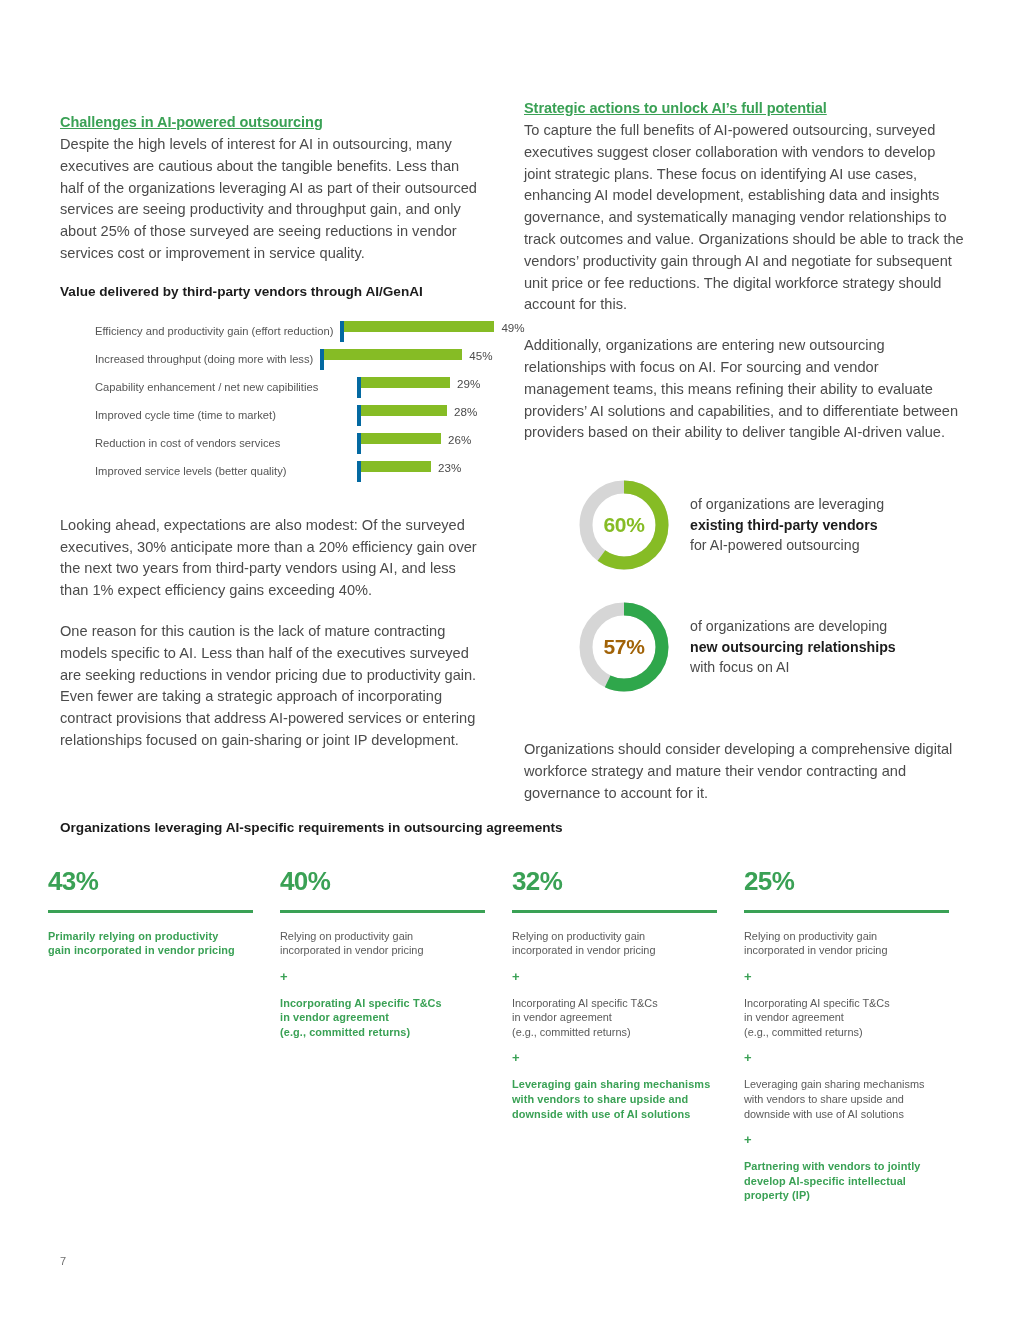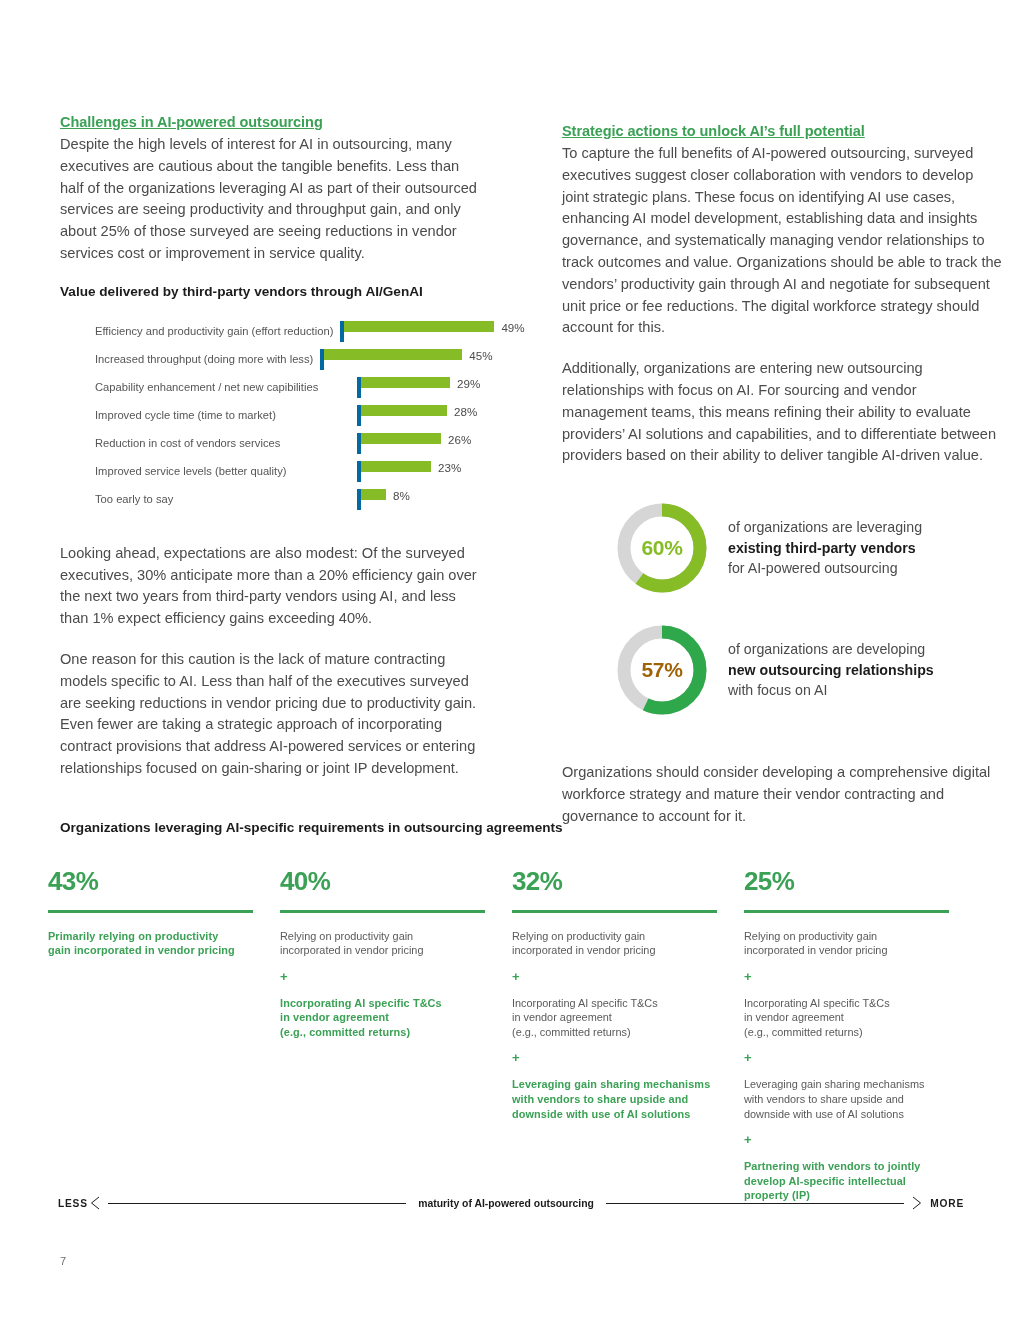--- a/index.html
+++ b/index.html
@@ -43,21 +43,21 @@
   }
   .body-p {
     font-size: 14.6px;
     line-height: 21.8px;
     color: #4b4b4b;
     margin: 0 0 19px 0;
   }
 
   
   #left-col  { position: absolute; left: 60px;  top: 114px; width: 425px; }
-  #right-col { position: absolute; left: 524px; top: 123px; width: 440px; margin-left: 38px; }
+  #right-col { position: absolute; left: 524px; top: 100px; width: 440px; }
 
   
   .chart-title {
     font-size: 13.6px;
     font-weight: bold;
     color: #1c1c1c;
     margin: 14px 0 22px 0;
   }
   .barchart { position: relative; width: 425px; }
   .bar-row {
@@ -272,27 +272,20 @@
       </div>
 
       <div class="bar-row">
         <div class="bar-label">Improved service levels (better quality)</div>
         <div class="bar-track">
           <div class="bar-fill" style="width:70px"></div>
           <div class="bar-val">23%</div>
         </div>
       </div>
 
-      <div class="bar-row">
-        <div class="bar-label">Too early to say</div>
-        <div class="bar-track">
-          <div class="bar-fill" style="width:25px"></div>
-          <div class="bar-val">8%</div>
-        </div>
-      </div>
 
     </div>
 
     <div style="height:26px"></div>
     <p class="body-p">Looking ahead, expectations are also modest: Of the surveyed executives, 30% anticipate more than a 20% efficiency gain over the next two years from third-party vendors using AI, and less than 1% expect efficiency gains exceeding 40%.</p>
     <p class="body-p">One reason for this caution is the lack of mature contracting models specific to AI. Less than half of the executives surveyed are seeking reductions in vendor pricing due to productivity gain. Even fewer are taking a strategic approach of incorporating contract provisions that address AI-powered services or entering relationships focused on gain-sharing or joint IP development.</p>
   </div>
 
   <div id="right-col">
     <div class="col-head">Strategic actions to unlock AI’s full potential</div>
@@ -386,29 +379,16 @@
 with vendors to share upside and
 downside with use of AI solutions</div>
       <div class="mat-plus">+</div>
       <div class="mat-item hl">Partnering with vendors to jointly
 develop AI-specific intellectual
 property (IP)</div>
     </div>
 
   </div>
 
-  <div id="mat-axis">
-    <span class="axis-cap">LESS</span>
-    <svg class="arrow-svg" width="14" height="14" viewBox="0 0 14 14">
-      <path d="M11 1 L3.5 7 L11 13" fill="none" stroke="#1c1c1c" stroke-width="1"></path>
-    </svg>
-    <span class="axis-line"></span>
-    <span class="axis-mid">maturity of  AI-powered outsourcing</span>
-    <span class="axis-line"></span>
-    <svg class="arrow-svg" width="14" height="14" viewBox="0 0 14 14">
-      <path d="M3 1 L10.5 7 L3 13" fill="none" stroke="#1c1c1c" stroke-width="1"></path>
-    </svg>
-    <span class="axis-cap" style="margin-left:6px">MORE</span>
-  </div>
 
   <div id="page-num">7</div>
 
 </div>
 
 </body></html>

